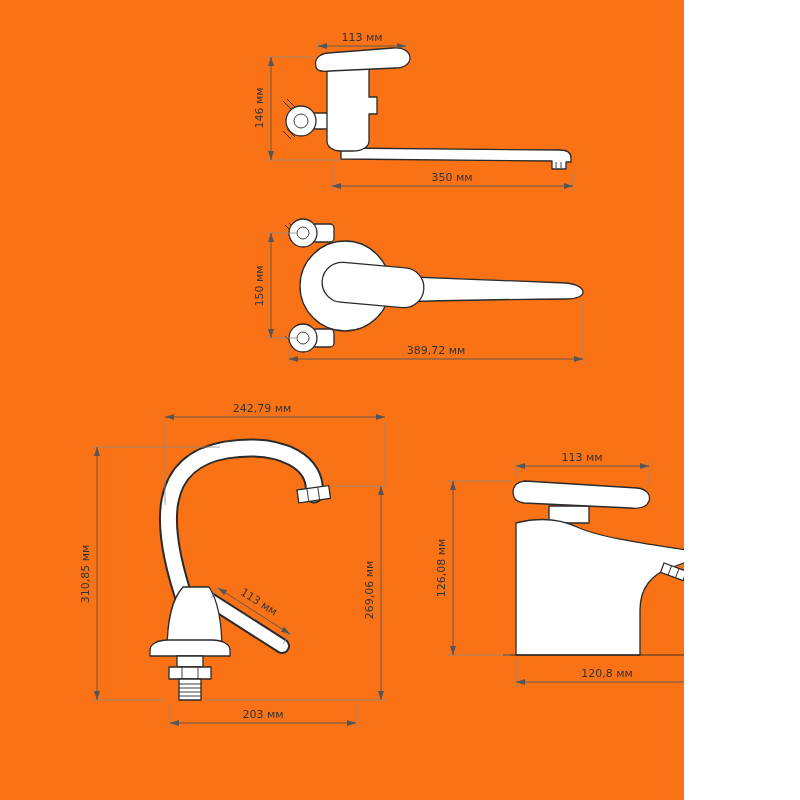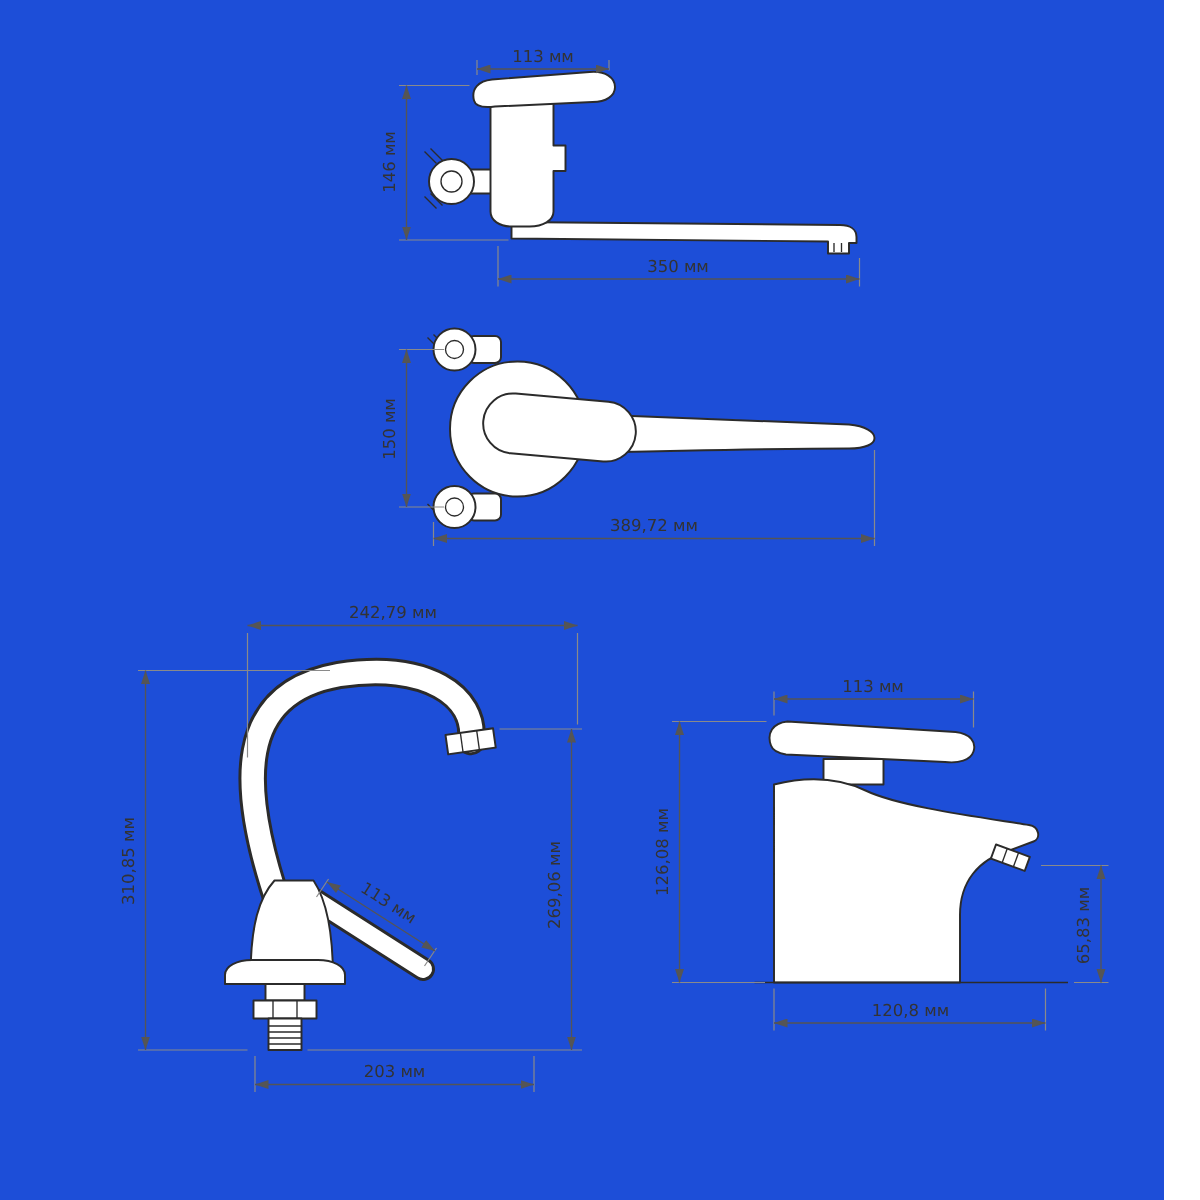--- a/index.html
+++ b/index.html
@@ -1,17 +1,17 @@
 <!DOCTYPE html>
 <html><head>
 <meta charset="utf-8">
 <title>Faucet dimensional drawing</title>
 <style>
   html,body{margin:0;padding:0;background:#ffffff}
-  .canvas{position:relative;width:776px;height:800px;background:#1d4ed8;font-family:"DejaVu Sans",sans-serif;overflow:hidden}
+  .canvas{position:relative;width:684px;height:800px;background:#f97316;font-family:"DejaVu Sans",sans-serif;overflow:hidden}
   .canvas svg{position:absolute;left:0;top:0}
   .outline{fill:#ffffff;stroke:#2b2b2b;stroke-width:1.3;stroke-linejoin:round}
   .thin{fill:none;stroke:#2b2b2b;stroke-width:0.9}
   .tube-o{fill:none;stroke:#2b2b2b;stroke-linecap:round}
   .tube-i{fill:none;stroke:#ffffff;stroke-linecap:round}
   .ext{stroke:#8a8a8a;stroke-width:0.8}
   .dim{stroke:#555555;stroke-width:0.9}
   .dimtext{font-family:"DejaVu Sans",sans-serif;font-size:11px;fill:#333333}
 </style>
 </head>

